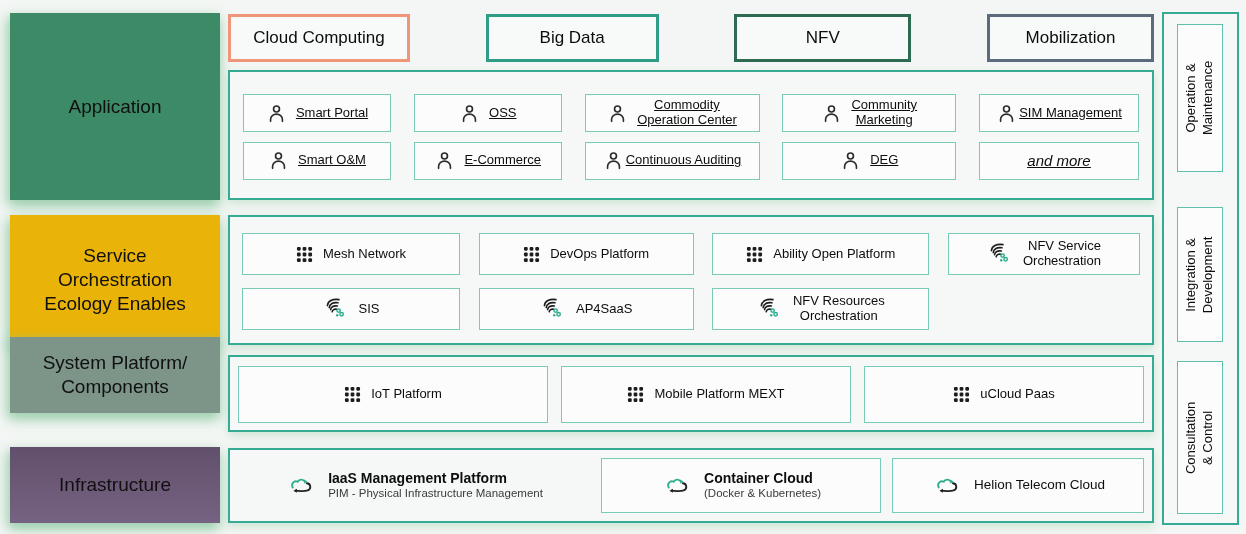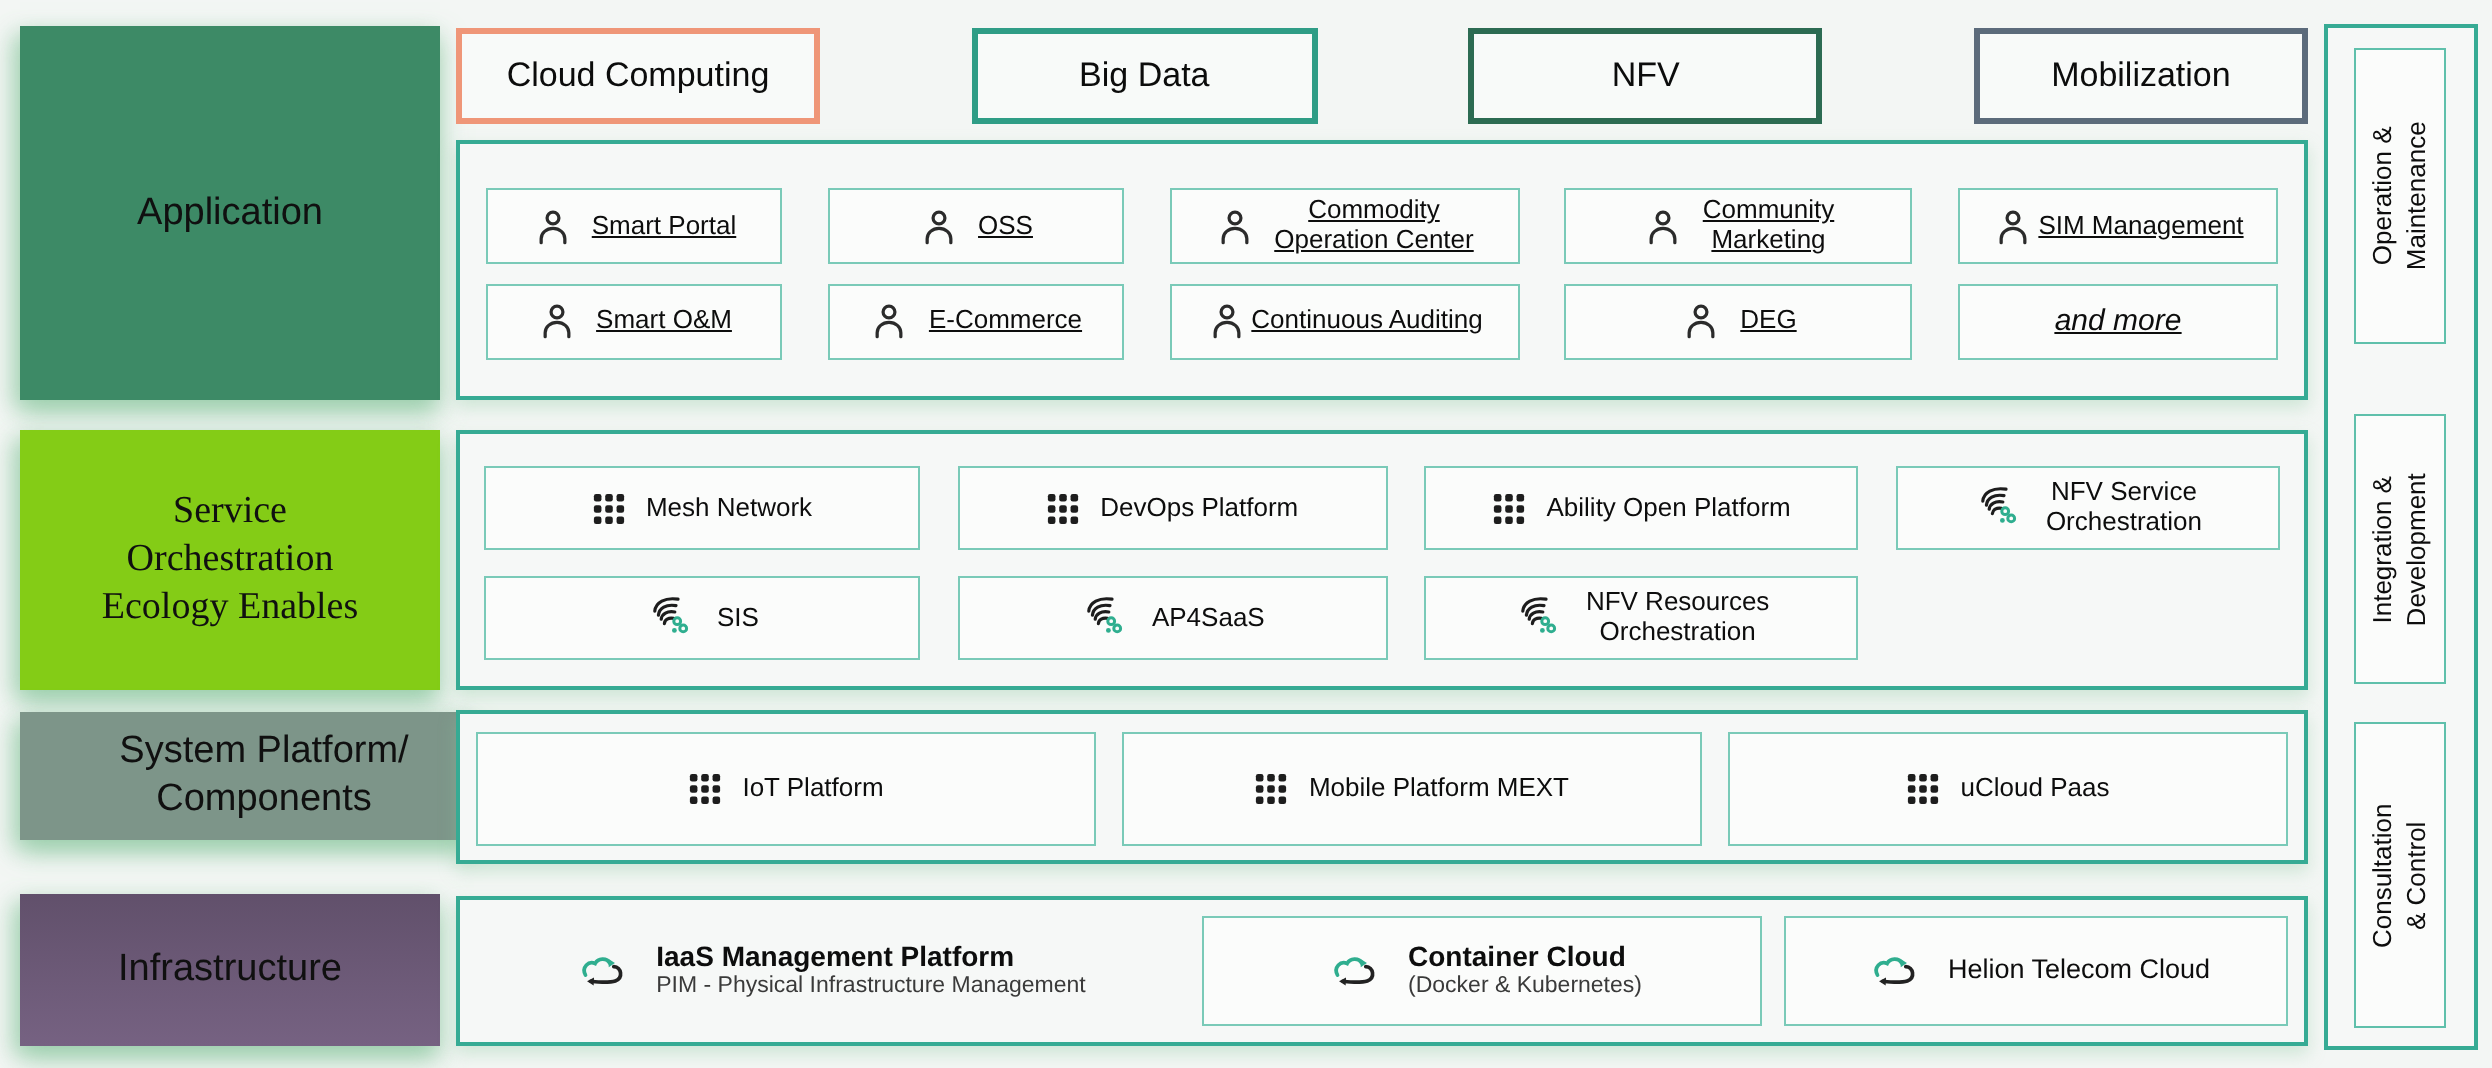--- a/index.html
+++ b/index.html
@@ -18,21 +18,21 @@
   
   .rowlabel{
     position:absolute;left:10px;width:210px;
     display:flex;align-items:center;justify-content:center;
     font-size:19px;line-height:1.25;text-align:center;
     white-space:pre-line;color:#101010;
     box-shadow:0 6px 12px rgba(140,200,160,.75), -4px 4px 10px rgba(140,200,160,.45);
   }
   .rl-app{top:13px;height:187px;}
   .rl-svc{top:215px;height:130px;}
-  .rl-sys{top:356px;height:64px;padding-left:17px;}
+  .rl-sys{top:337px;height:76px;}
   .rl-infra{top:447px;height:76px;}
   
   .tagrow{
     position:absolute;left:228px;top:14px;width:926px;height:48px;
     display:flex;justify-content:space-between;
   }
   .tag{
     box-sizing:border-box;height:48px;
     border:3px solid #404040;background:#f8faf9;
     display:flex;align-items:center;justify-content:center;
@@ -60,21 +60,21 @@
   .item{
     box-sizing:border-box;
     border:1.5px solid #7acab8;background:#fbfcfb;
     display:flex;align-items:center;justify-content:center;
     gap:9px;padding:0 6px;
     font-size:13px;color:#0d0d0d;
   }
   .item .lbl{white-space:pre-line;line-height:1.15;text-align:center;}
   .app-item{height:38px;text-decoration:underline;}
   .svc-item{min-height:42px;gap:10px;}
-  .svc-item .lbl{text-align:center;}
+  .svc-item .lbl{text-align:right;}
   .svc-item .lbl.cen{text-align:center;}
   .sys-item{height:57px;gap:10px;}
   .more .lbl{font-style:italic;text-decoration:underline;font-size:15px;}
   
   .infra-item{
     box-sizing:border-box;border:1.5px solid #7acab8;background:#fbfcfb;
     display:flex;align-items:center;justify-content:center;gap:12px;
   }
   .infra-item.noborder{border:none;background:transparent;}
   .infra-item .tx{display:flex;flex-direction:column;line-height:1.2;}
@@ -149,21 +149,21 @@
       </g>
       <polygon points="19.8,5.2 23.2,7.4 20,9.6" fill="#2fae8f"></polygon>
       <polygon points="12.4,14.8 8.8,16.8 12.2,19" fill="#222"></polygon>
     </symbol>
   </defs>
 </svg>
 
 <div class="canvas">
 
   <div class="rowlabel rl-app" style="background: rgb(61, 138, 102);">Application</div>
-  <div class="rowlabel rl-svc" style="background: #84cc16; font-family: Liberation Serif, serif;">Service
+  <div class="rowlabel rl-svc" style="background: #eab308;">Service
 Orchestration
 Ecology Enables</div>
   <div class="rowlabel rl-sys" style="background: rgb(125, 149, 137);">System Platform/
 Components</div>
   <div class="rowlabel rl-infra" style="background: linear-gradient(rgb(97, 80, 107), rgb(118, 98, 130));">Infrastructure</div>
 
   <div class="tagrow">
     <div class="tag tag0" style="border-color: rgb(239, 150, 120);">Cloud Computing</div>
     <div class="tag tag1" style="border-color: rgb(47, 157, 134);">Big Data</div>
     <div class="tag tag3" style="border-color: rgb(44, 107, 82);">NFV</div>

